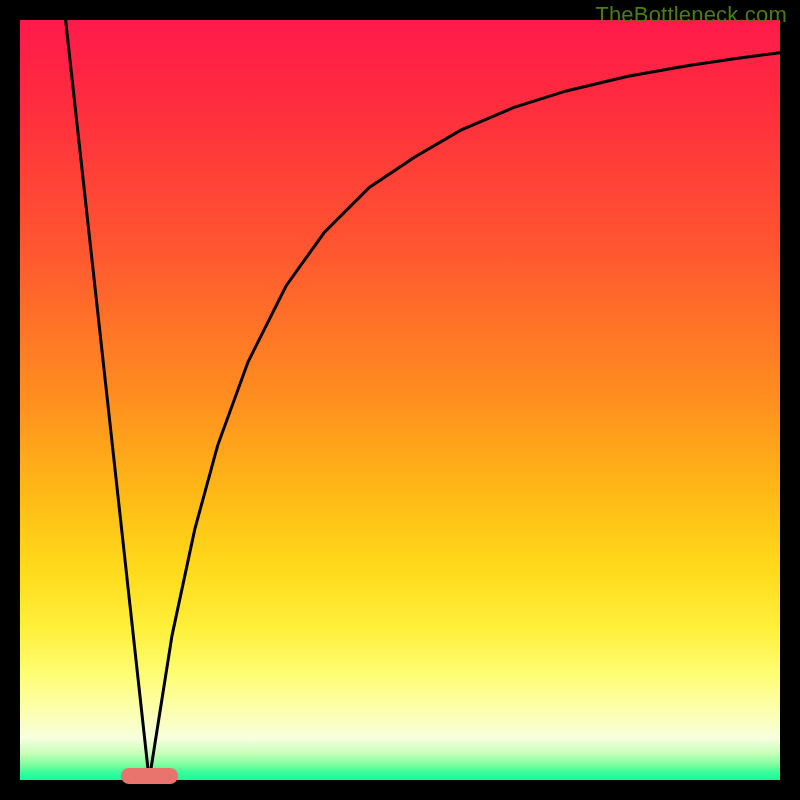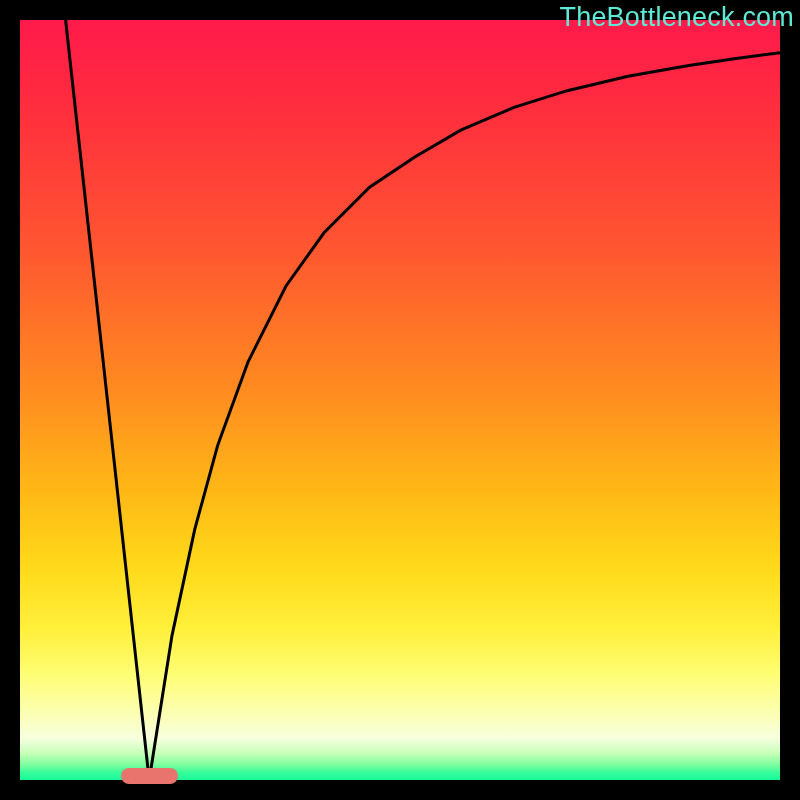--- a/index.html
+++ b/index.html
@@ -51,24 +51,24 @@
   }
   .marker {
     position: absolute;
     background: #e8746d;
     border-radius: 9px;
     height: 16px;
   }
   .watermark {
     position: absolute;
     top: 2px;
-    right: 6px;
+    right: 13px;
     font-family: Arial, Helvetica, sans-serif;
-    font-size: 27px;
-    color: #5eead4;
+    font-size: 22px;
+    color: #4d7c0f;
     letter-spacing: 0.2px;
   }
 </style>
 </head>
 <body>
 
 <div class="frame">
 
   <div class="plot-area">
 

